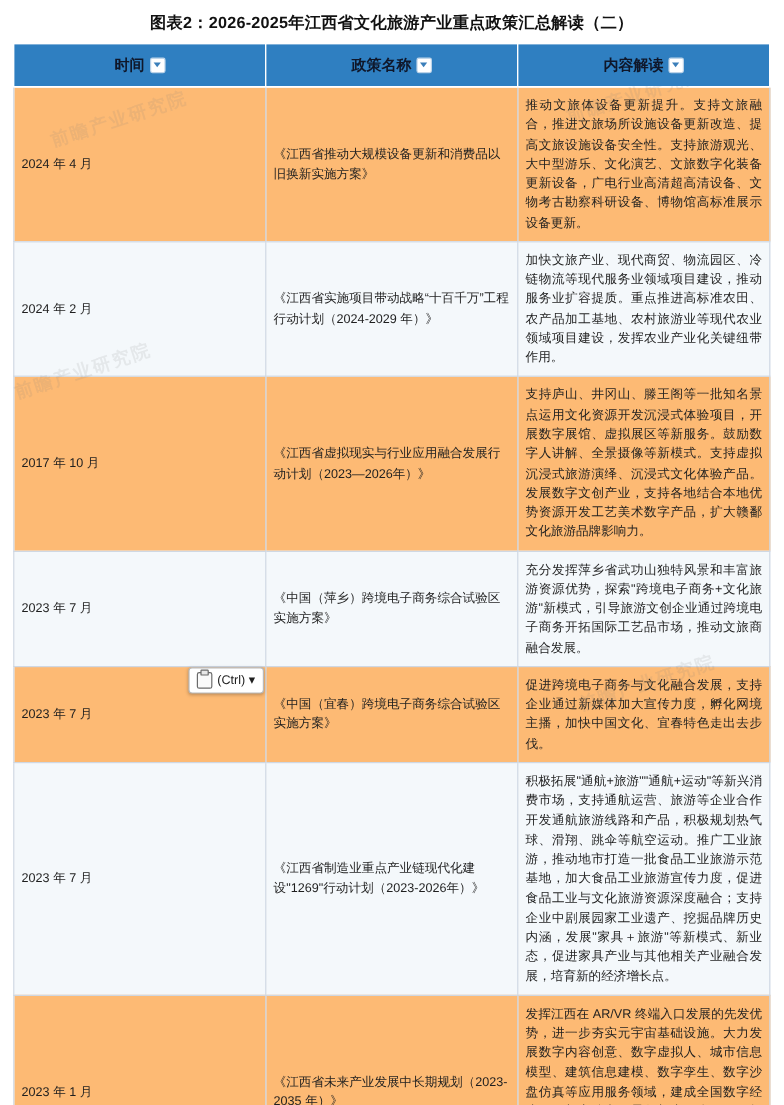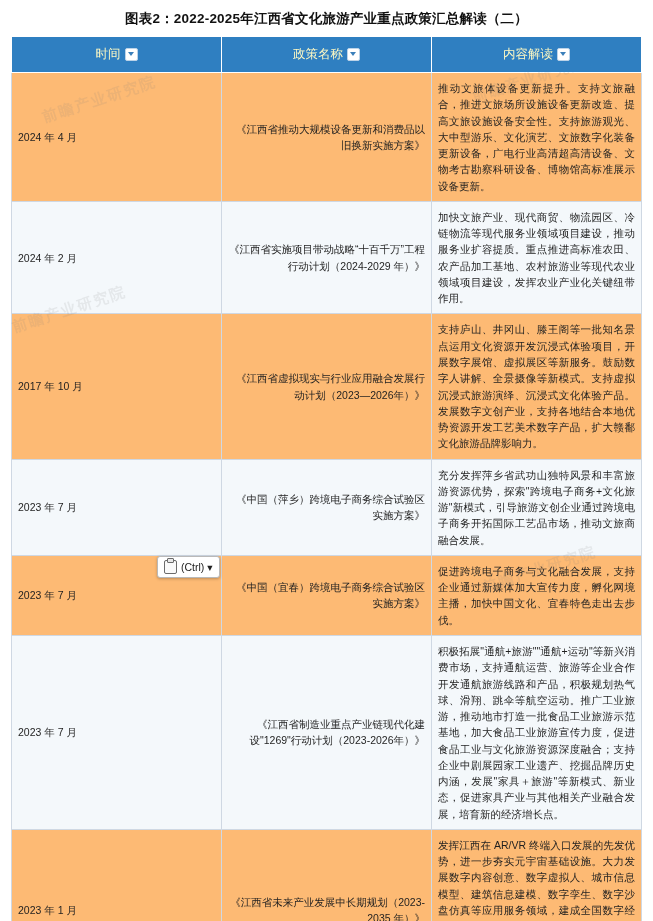--- a/index.html
+++ b/index.html
@@ -29,23 +29,23 @@
     letter-spacing: 0.2px;
   }
   table.policy-table {
     border-collapse: collapse;
     width: 631px;
     margin: 0 11px;
     table-layout: fixed;
   }
   table.policy-table th {
     background: #2f7fc1;
-    color: #fef9c3;
+    color: #0f172a;
     font-size: 12.5px;
-    font-weight: normal;
+    font-weight: bold;
     padding: 9px 4px;
     border: 1px solid #ffffff;
     text-align: center;
     position: relative;
   }
   table.policy-table td {
     border: 1px solid #cfd8e3;
     font-size: 10.5px;
     line-height: 1.55;
     vertical-align: middle;
@@ -53,21 +53,21 @@
     color: #1f1f1f;
   }
   td.col-time {
     width: 76px;
     text-align: left;
     font-size: 10.5px;
     color: #222;
   }
   td.col-name {
     width: 118px;
-    text-align: right;
+    text-align: left;
     color: #1b63a5;
     font-size: 10.5px;
     line-height: 1.6;
   }
   td.col-content {
     text-align: justify;
     color: #1f1f1f;
   }
   tr.row-alt td {
     background: #f4f8fb;
@@ -113,21 +113,21 @@
     left: 157px;
     top: 556px;
     background: #ffffff;
     border: 1px solid #b9b9b9;
     border-radius: 3px;
     box-shadow: 0 1px 3px rgba(0,0,0,0.25);
     font-size: 10.5px;
     color: #202020;
     padding: 3px 6px;
     display: flex;
-    align-items: center;
+    align-items: flex-start;
     gap: 4px;
     z-index: 30;
   }
   .paste-badge .clip {
     display: inline-block;
     width: 11px;
     height: 12px;
     border: 1px solid #6b6b6b;
     border-radius: 2px;
     position: relative;
@@ -148,21 +148,21 @@
 </head>
 <body>
 
 <div class="page">
 
   <div class="wm" style="left:40px; top:90px;">前瞻产业研究院</div>
   <div class="wm" style="left:470px; top:70px;">前瞻产业研究院</div>
   <div class="wm" style="left:10px; top:300px;">前瞻产业研究院</div>
   <div class="wm" style="left:480px; top:560px;">前瞻产业研究院</div>
 
-  <div class="title">图表2：2022-2025年江西省文化旅游产业重点政策汇总解读（二）</div>
+  <div class="title">图表2：2026-2025年江西省文化旅游产业重点政策汇总解读（二）</div>
 
   <table class="policy-table">
     <thead>
       <tr>
         <th>
           <span>时间</span><span class="filter-icon"></span>
         </th>
         <th>
           <span>政策名称</span><span class="filter-icon"></span>
         </th>

